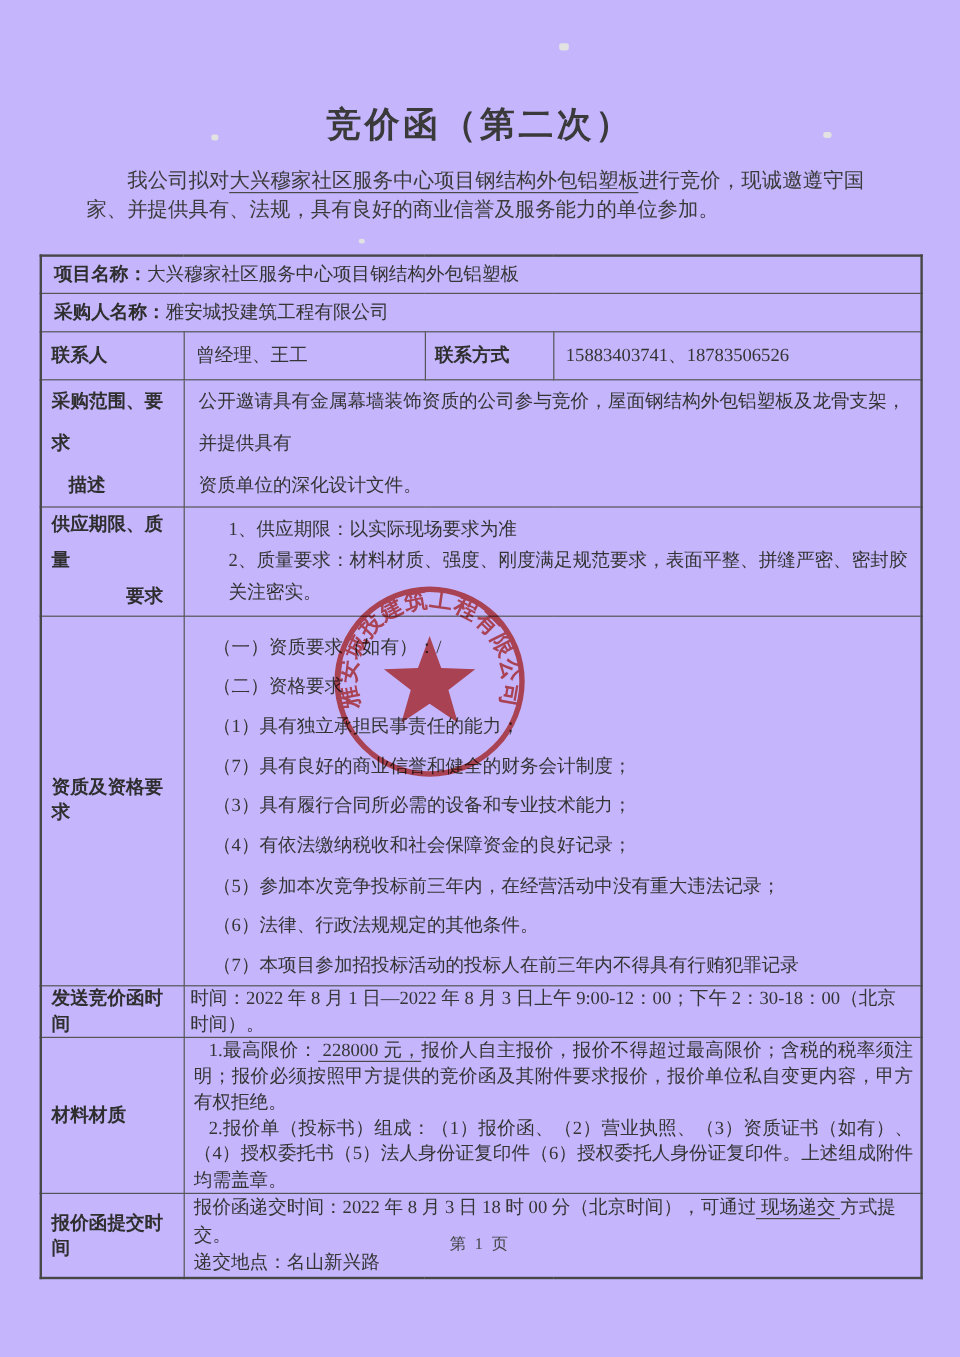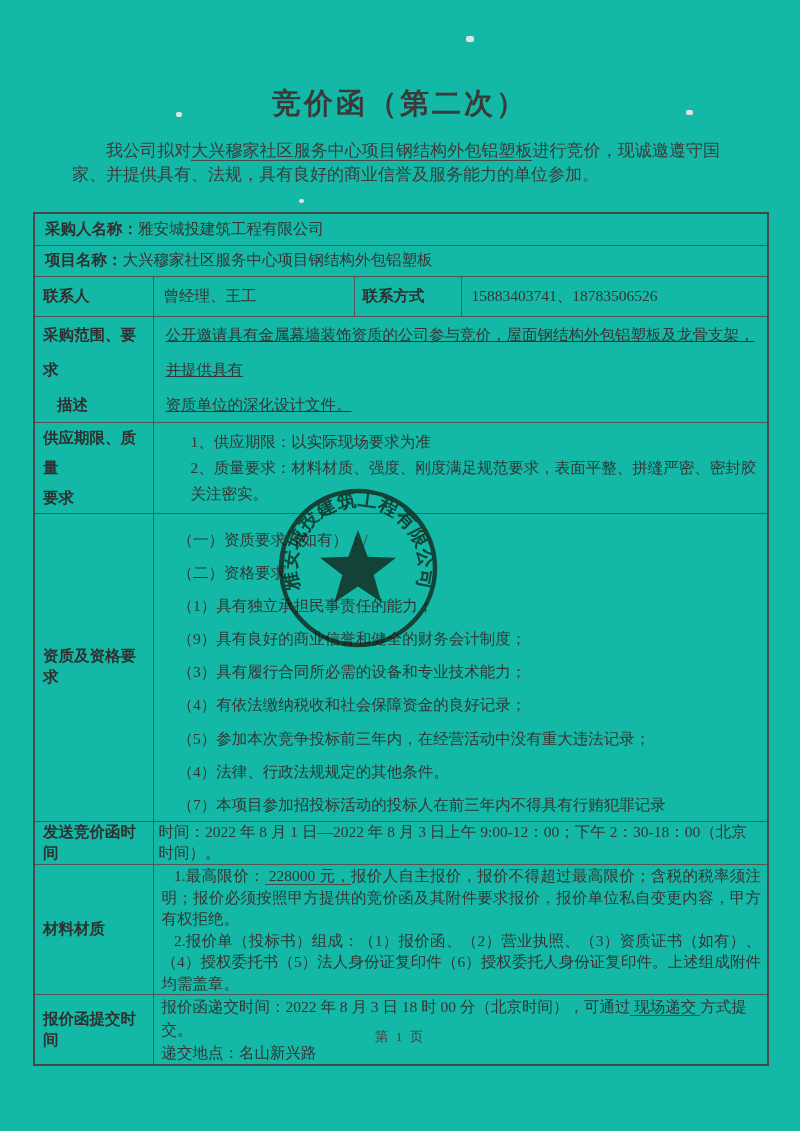--- a/index.html
+++ b/index.html
@@ -1,20 +1,20 @@
 <!DOCTYPE html>
 <html><head>
 <meta charset="utf-8">
 <style>
   html,body{margin:0;padding:0;background:#e9e9e9;}
   .page{
     position:relative;
     width:800px;height:1131px;
     margin:0 auto;
-    background:#14b8a6;
+    background:#c4b5fd;
     font-family:"Liberation Serif", serif;
     color:#333;
     overflow:hidden;
   }
   .doc-title{
     position:absolute;top:84px;left:0;width:800px;
     text-align:center;
     font-size:29px;font-weight:bold;color:#3a3a3a;
     letter-spacing:3px;
   }
@@ -33,24 +33,24 @@
   }
   table.bid td{
     border:1px solid #555;
     padding:0 6px;
     vertical-align:middle;
     overflow:hidden;
   }
   .lbl{font-weight:bold;color:#2f2f2f;}
   .lbl-cell{font-weight:bold;color:#2f2f2f;padding-left:8px !important;}
   .content-pad{padding-left:10px !important;}
-  .scope-content div{line-height:35px;text-decoration:underline;}
+  .scope-content div{line-height:35px;}
   .supply-content div{line-height:26px;margin-left:25px;}
   .scope-lbl div{line-height:35px;}
-  .supply-lbl .l2{}
+  .supply-lbl .l2{margin-left:62px;}
   .qual-cell{vertical-align:top !important;padding-top:9px !important;padding-left:24px !important;}
   .qual-cell div{height:33.2px;line-height:33.2px;white-space:nowrap;}
   .quote-cell p{margin:0;line-height:21.5px;text-indent:0.8em;text-align:justify;}
   .submit-cell div{line-height:23px;}
   .pay-cell{vertical-align:top !important;padding-top:5px !important;}
   .footer{
     position:absolute;top:1028px;left:0;width:800px;
     text-align:center;font-size:13.5px;color:#454545;letter-spacing:2px;
   }
   .seal{
@@ -76,26 +76,26 @@
 
   <table class="bid">
     <colgroup>
       <col style="width:119px">
         <col style="width:201px">
         <col style="width:107px">
         <col style="width:307px">
     </colgroup>
 
     <tbody>
-        <tr style="height:32px">
-      <td colspan="4" class="content-pad"><span class="lbl">采购人名称：</span><span>雅安城投建筑工程有限公司</span></td>
+        <tr style="height:31px">
+      <td colspan="4" class="content-pad"><span class="lbl">项目名称：</span><span>大兴穆家社区服务中心项目钢结构外包铝塑板</span></td>
     </tr>
 
-    <tr style="height:31px">
-      <td colspan="4" class="content-pad"><span class="lbl">项目名称：</span><span>大兴穆家社区服务中心项目钢结构外包铝塑板</span></td>
+    <tr style="height:32px">
+      <td colspan="4" class="content-pad"><span class="lbl">采购人名称：</span><span>雅安城投建筑工程有限公司</span></td>
     </tr>
 
     <tr style="height:40px">
       <td class="lbl-cell">联系人</td>
       <td class="content-pad">曾经理、王工</td>
       <td class="lbl-cell">联系方式</td>
       <td class="content-pad">15883403741、18783506526</td>
     </tr>
 
     <tr style="height:68px">
@@ -119,25 +119,25 @@
         <div>2、质量要求：材料材质、强度、刚度满足规范要求，表面平整、拼缝严密、密封胶关注密实。</div>
       </td>
     </tr>
 
     <tr style="height:299px">
       <td class="lbl-cell">资质及资格要求</td>
       <td colspan="3" class="qual-cell">
         <div>（一）资质要求（如有）：/</div>
         <div>（二）资格要求</div>
         <div>（1）具有独立承担民事责任的能力；</div>
-        <div>（9）具有良好的商业信誉和健全的财务会计制度；</div>
+        <div>（7）具有良好的商业信誉和健全的财务会计制度；</div>
         <div>（3）具有履行合同所必需的设备和专业技术能力；</div>
         <div>（4）有依法缴纳税收和社会保障资金的良好记录；</div>
         <div>（5）参加本次竞争投标前三年内，在经营活动中没有重大违法记录；</div>
-        <div>（4）法律、行政法规规定的其他条件。</div>
+        <div>（6）法律、行政法规规定的其他条件。</div>
         <div>（7）本项目参加招投标活动的投标人在前三年内不得具有行贿犯罪记录</div>
       </td>
     </tr>
 
     <tr style="height:27px">
       <td class="lbl-cell">发送竞价函时间</td>
       <td colspan="3" style="padding-left:5px">时间：2022 年 8 月 1 日—2022 年 8 月 3 日上午 9:00-12：00；下午 2：30-18：00（北京时间）。</td>
     </tr>
 
     <tr style="height:82px">

